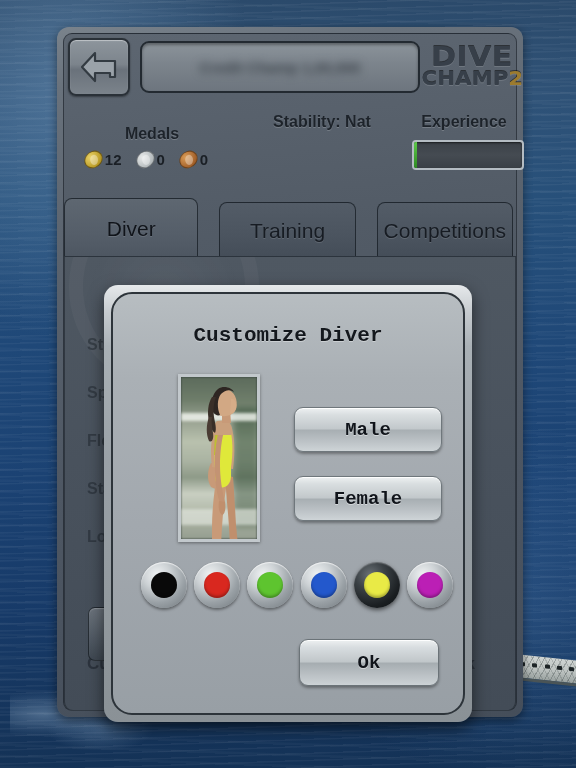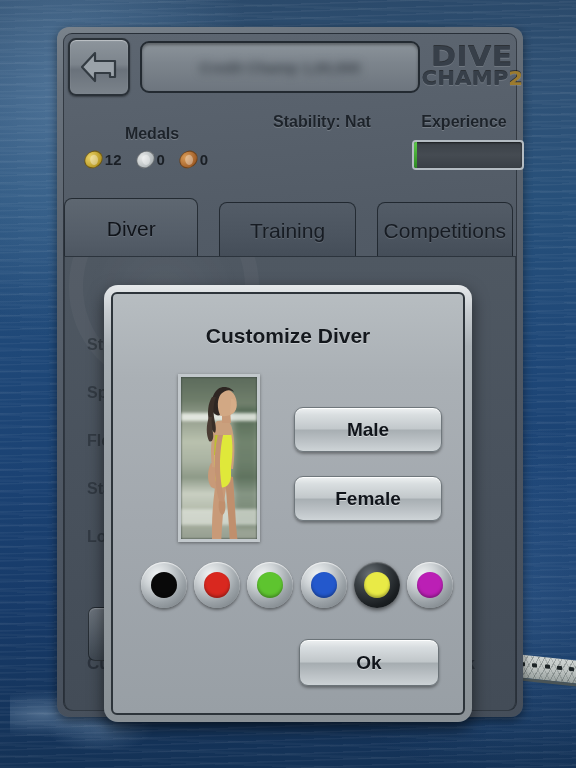--- a/index.html
+++ b/index.html
@@ -320,24 +320,25 @@
     left: 104px; top: 285px;
     width: 368px; height: 437px;
     border-radius: 14px;
     background: linear-gradient(180deg, #e6e9eb 0%, #c7ccd0 6%, #aab1b6 14%, #9aa1a7 40%, #939a9f 70%, #8a9196 100%);
     box-shadow: 0 6px 16px rgba(0,0,0,.55);
     padding: 7px;
   }
   .modal-inner {
     position: relative;
     width: 100%; height: 100%;
-    border-radius: 6px;
+    border-radius: 21px;
     background: linear-gradient(180deg, #b7bdc1 0%, #aab0b5 20%, #a2a8ae 55%, #989fa5 100%);
     border: 2px solid #2d343a;
     overflow: hidden;
+    font-family: Liberation Mono, monospace;
   }
   .modal-title {
     position: absolute; left: 0; top: 30px; width: 100%;
     text-align: center;
     font-size: 21px; font-weight: bold;
     color: #14181d;
     text-shadow: 0 1px 0 rgba(255,255,255,.35);
   }
 
   

